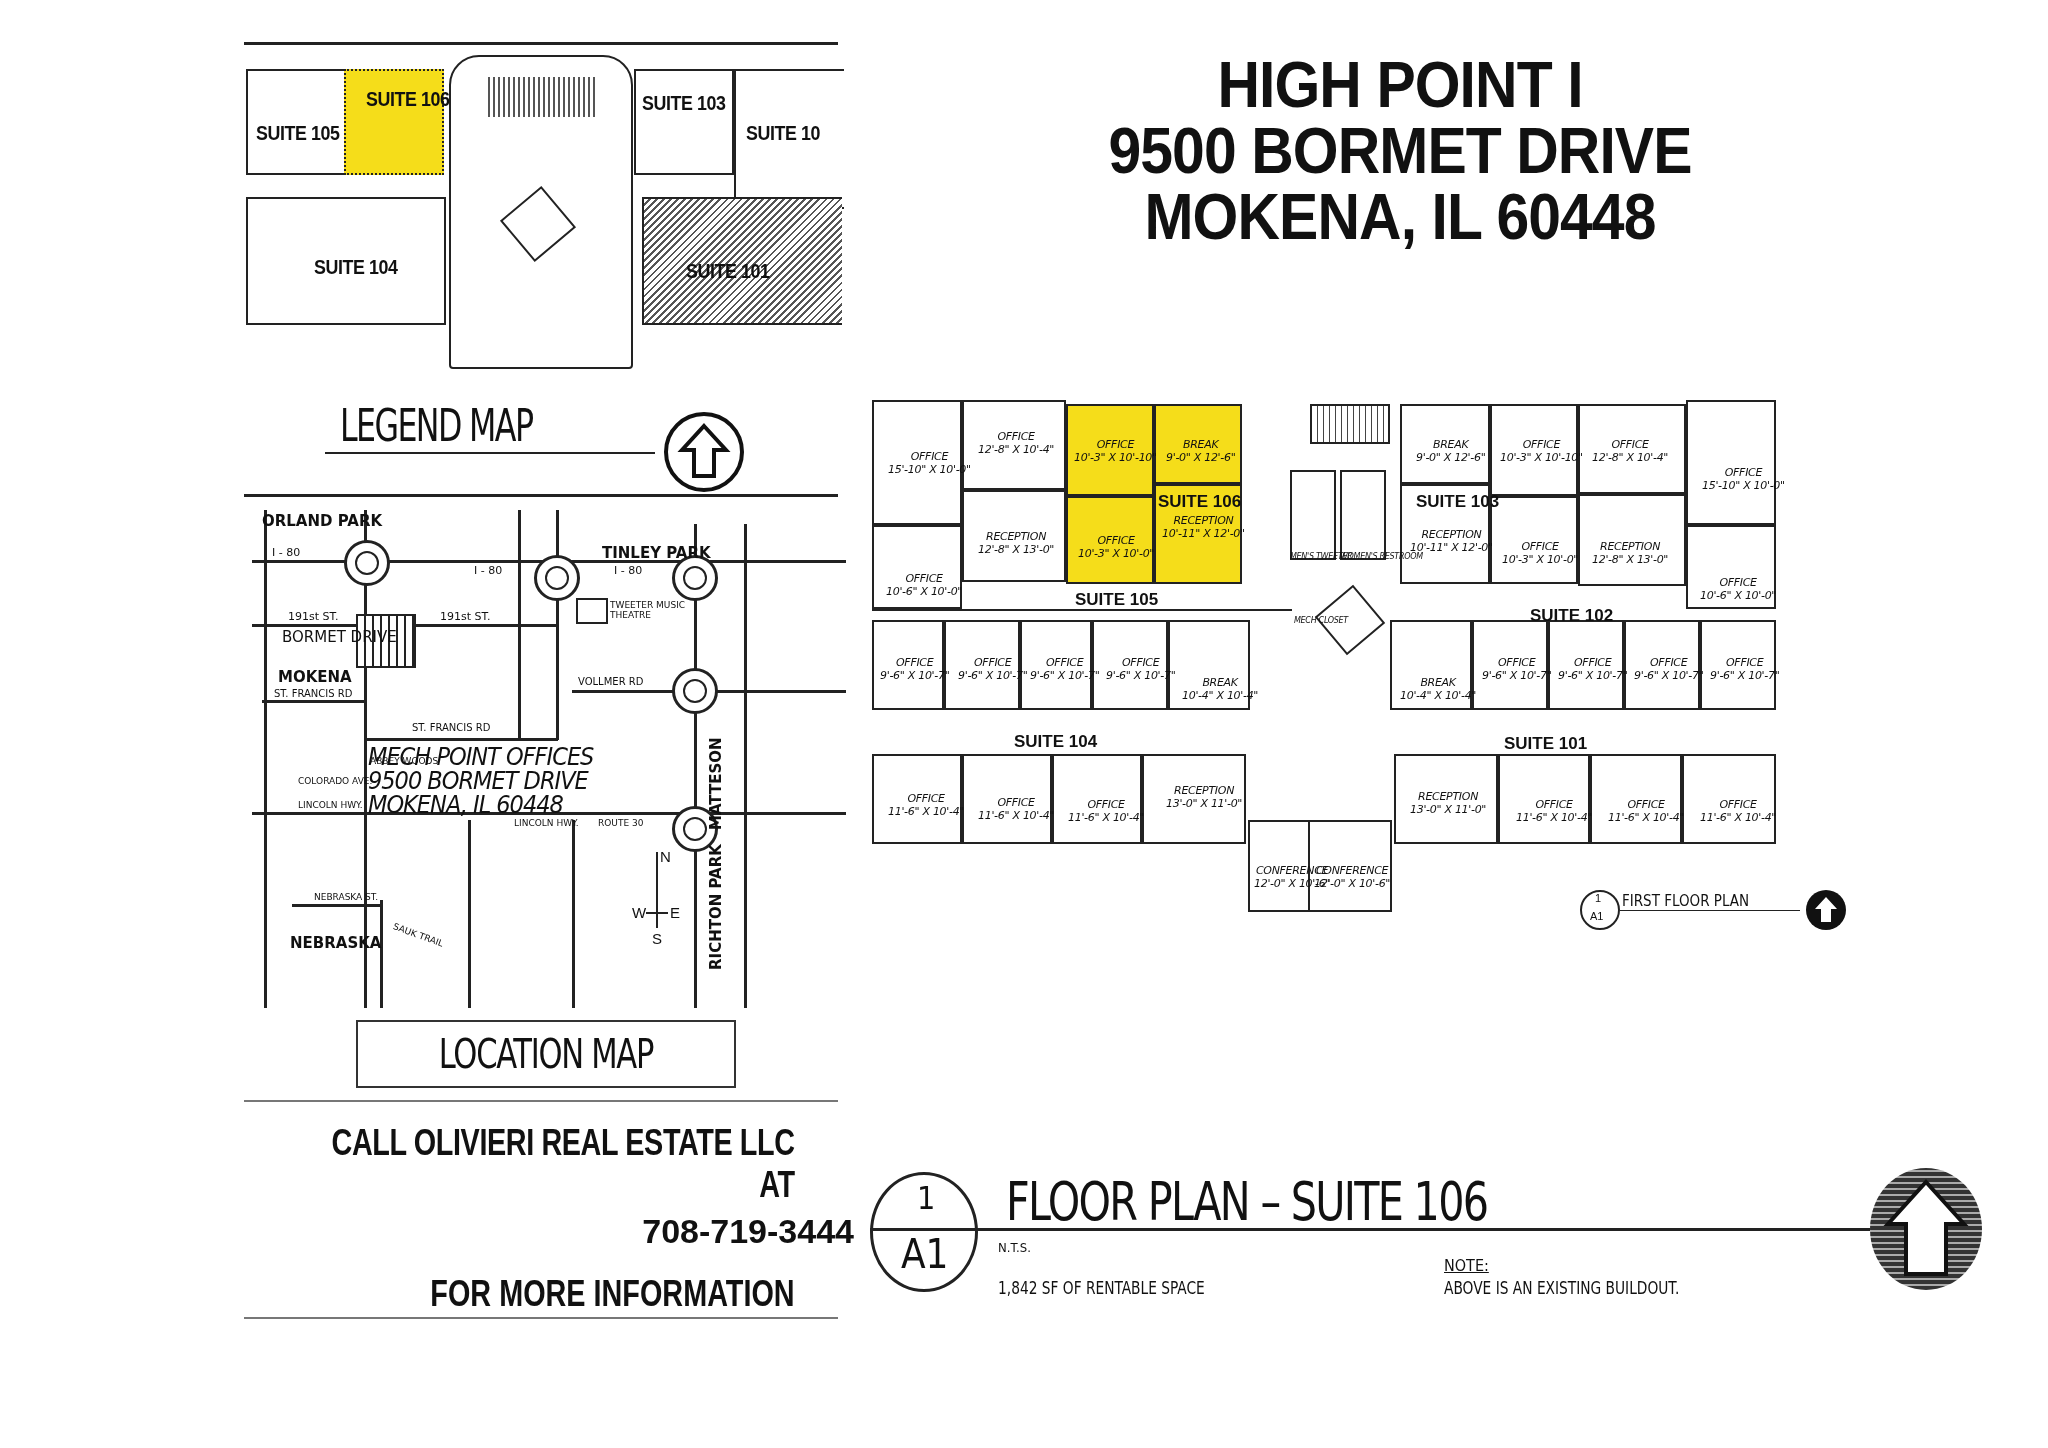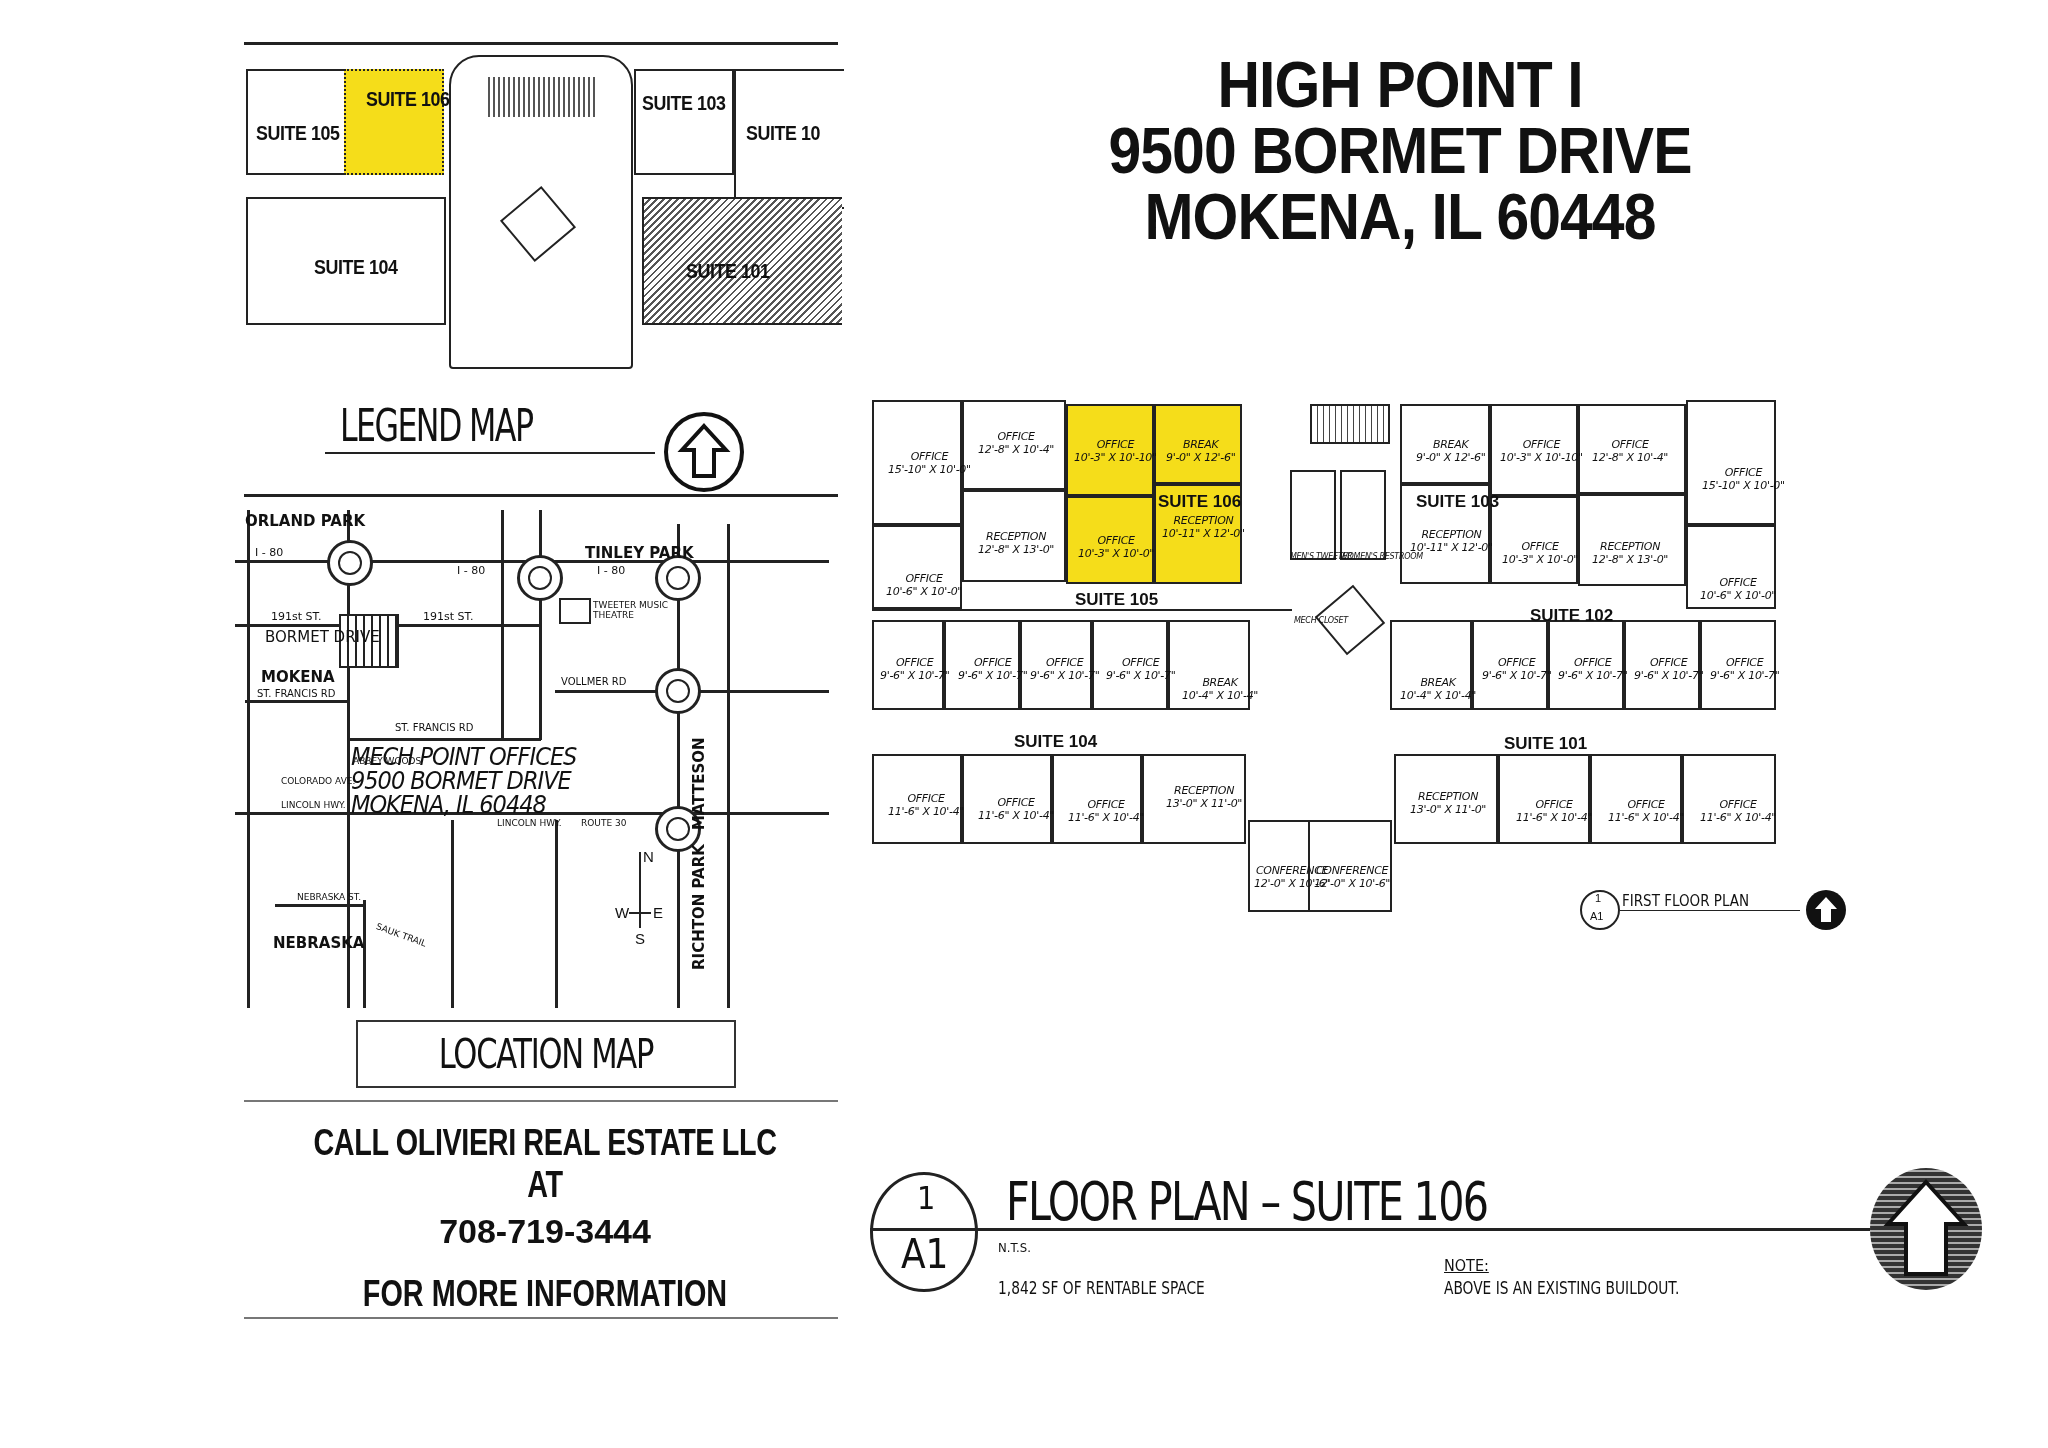--- a/index.html
+++ b/index.html
@@ -51,21 +51,21 @@
 <div class="abs cad" style="left:340px;top:400px;font-size:44px;letter-spacing:-2px;transform:scaleX(0.8);transform-origin:left;">LEGEND MAP</div>
 <div class="abs" style="left:325px;top:452px;width:330px;height:2px;background:#222;"></div>
 <div class="abs" style="left:664px;top:412px;width:80px;height:80px;border:4px solid #111;border-radius:50%;box-sizing:border-box;">
   <svg width="72" height="72" viewBox="0 0 72 72">
       <path d="M36 10 L58 34 L46 34 L46 60 L26 60 L26 34 L14 34 Z" fill="#fff" stroke="#111" stroke-width="4"></path>
     </svg>
 </div>
 
 <div class="hr" style="left:244px;top:494px;width:594px;"></div>
 
-<div class="abs" style="left:235px;top:500px;width:594px;height:508px;overflow:hidden;">
+<div class="abs" style="left:252px;top:500px;width:594px;height:508px;overflow:hidden;">
 
   <div class="map-road" style="left:12px;top:10px;width:3px;height:500px;"></div>
   <div class="map-road" style="left:112px;top:10px;width:3px;height:500px;"></div>
   <div class="map-road" style="left:266px;top:10px;width:3px;height:230px;"></div>
   <div class="map-road" style="left:304px;top:10px;width:3px;height:230px;"></div>
   <div class="map-road" style="left:216px;top:320px;width:3px;height:190px;"></div>
   <div class="map-road" style="left:320px;top:320px;width:3px;height:190px;"></div>
   <div class="map-road" style="left:442px;top:24px;width:3px;height:486px;"></div>
   <div class="map-road" style="left:492px;top:24px;width:3px;height:486px;"></div>
   <div class="map-road" style="left:128px;top:400px;width:3px;height:110px;"></div>
@@ -130,21 +130,21 @@
     <div class="abs" style="left:20px;top:82px;font-size:15px;">S</div>
   </div>
 </div>
 
 <div class="abs" style="left:356px;top:1020px;width:380px;height:68px;border:2px solid #333;box-sizing:border-box;text-align:center;">
   <div class="cad" style="font-size:40px;line-height:64px;letter-spacing:-1.5px;transform:scaleX(0.85);">LOCATION MAP</div>
 </div>
 
 <div class="hr" style="left:244px;top:1100px;width:594px;height:2px;background:#777;"></div>
 
-<div class="abs" style="left:248px;top:1122px;width:594px;text-align:center;">
+<div class="abs" style="left:260px;top:1122px;width:594px;text-align:right;">
   <div class="bold" style="font-size:36px;transform:scaleX(0.8);letter-spacing:-0.5px;">CALL OLIVIERI REAL ESTATE LLC AT</div>
   <div class="bold" style="font-size:34px;margin-top:6px;">708-719-3444</div>
   <div class="bold" style="font-size:36px;margin-top:22px;transform:scaleX(0.8);">FOR MORE INFORMATION</div>
 </div>
 
 <div class="hr" style="left:244px;top:1317px;width:594px;height:2px;background:#777;"></div>
 
 <div class="abs bold" style="left:980px;top:52px;width:840px;text-align:center;font-size:64px;line-height:66px;letter-spacing:-1px;transform:scaleX(0.92);transform-origin:center;">
   <div>HIGH POINT I</div>
   <div>9500 BORMET DRIVE</div>

